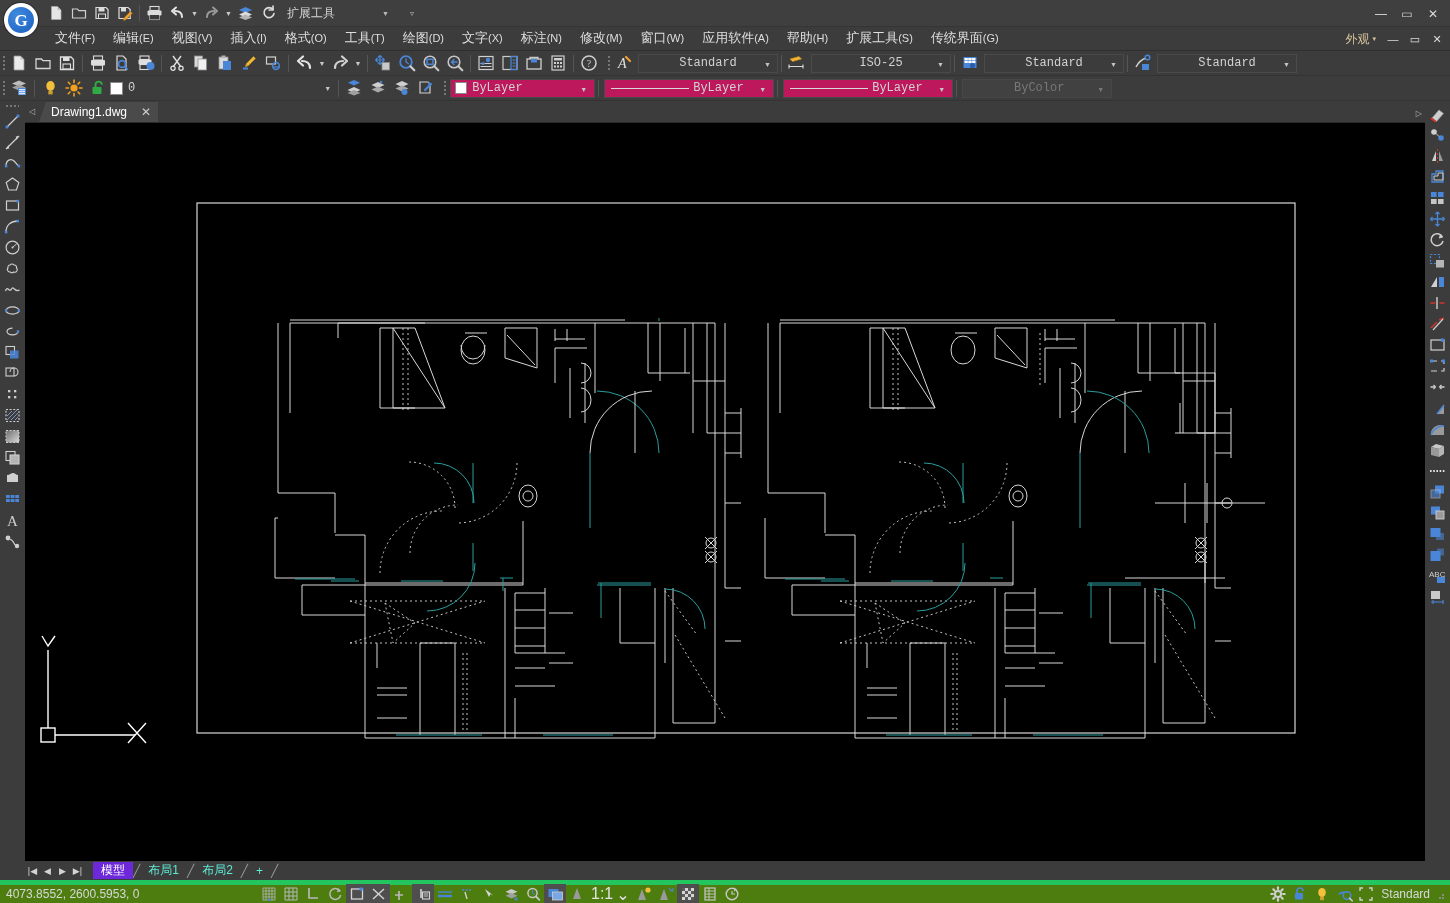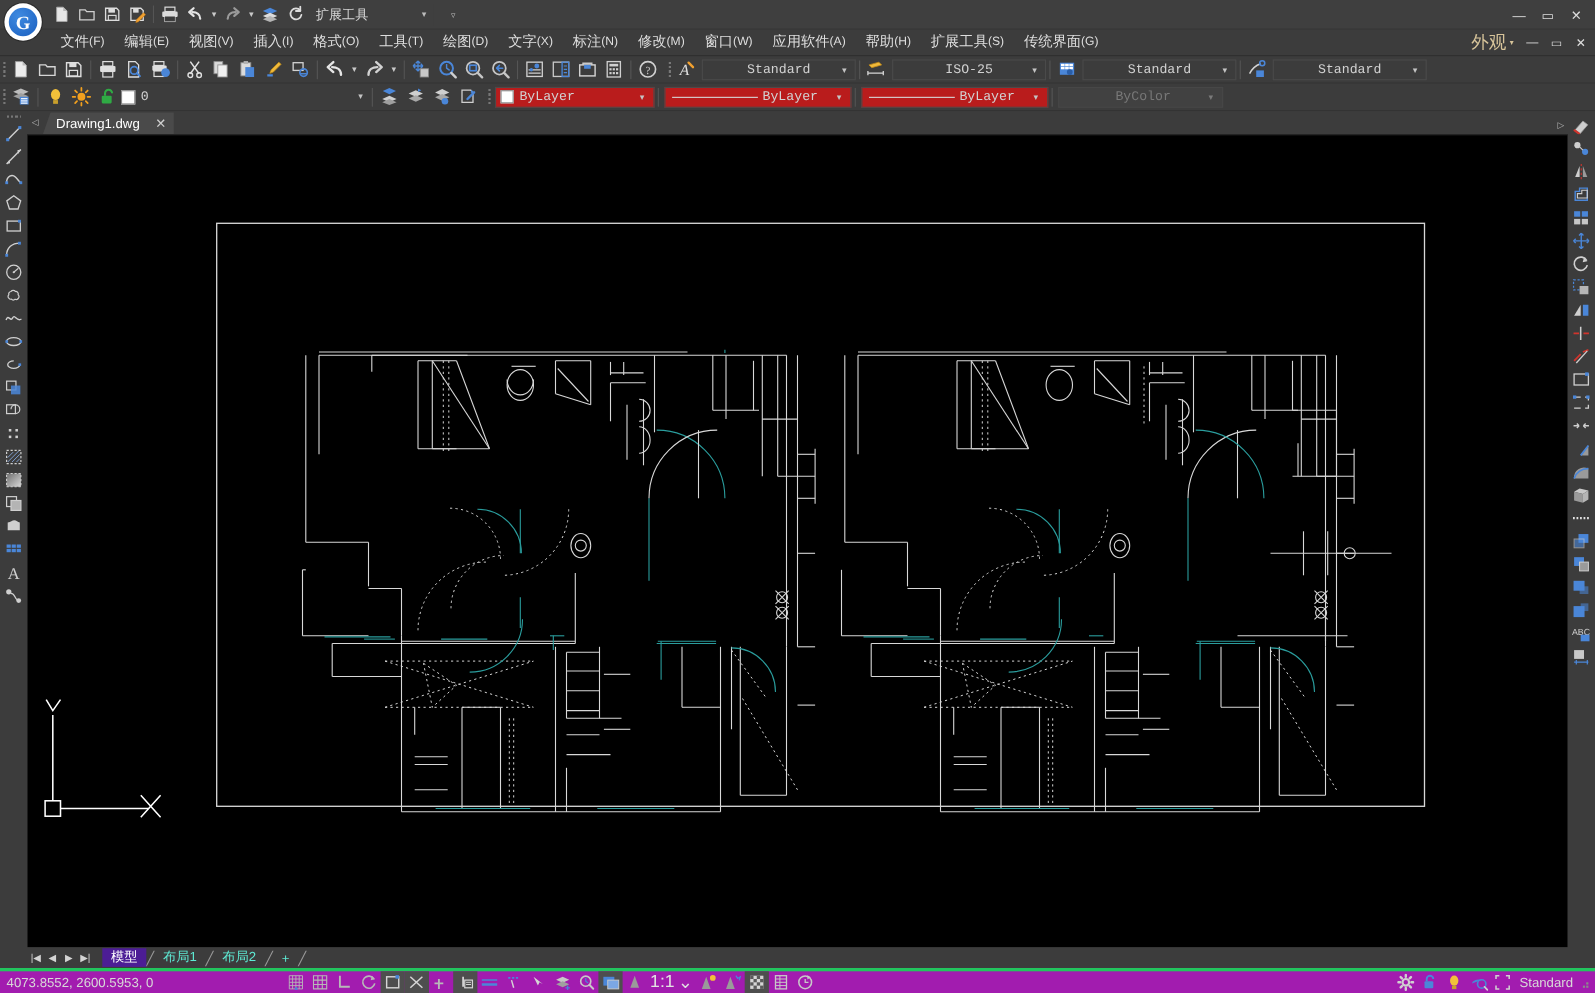--- a/index.html
+++ b/index.html
@@ -54,21 +54,21 @@
     height: 24px; background: #3c3c3c; display: flex; align-items: flex-end;
     flex: 0 0 24px; position: relative; border-bottom: 1px solid #2f2f2f;
   }
   .menubar .mitem {
     color: #dfdfdf; font-size: 13px; padding: 0 9px; height: 24px;
     display: flex; align-items: center; white-space: nowrap;
   }
   .menubar .mitem .mn { font-size: 11px; }
   .menubar .first { margin-left: 46px; }
   .menu-right { position: absolute; right: 2px; top:0; height:24px; display:flex; align-items:center; }
-  .menu-right .appear { color: #d7c49a; font-size: 16px; padding: 0 3px; }
+  .menu-right .appear { color: #d7c49a; font-size: 12px; padding: 0 3px; }
   .menu-right .arw { color:#d7c49a; font-size: 7px; margin-right: 6px; }
   .menu-right .wb { width: 22px; height: 22px; display:flex; align-items:center; justify-content:center; color:#dcdcdc; font-size: 11px;}
 
   
   .tb { background: #3c3c3c; display: flex; align-items: center; height: 25px; flex: 0 0 25px; border-bottom: 1px solid #333; }
   .tb2 { height: 25px; }
   .grip { width: 7px; height: 20px; display:flex; align-items:center; justify-content:center; }
   .grip i { display:block; width:2px; height:15px;
     background: repeating-linear-gradient(to bottom,#777 0 2px,transparent 2px 4px); }
   .tbtn { width: 24px; height: 23px; display: flex; align-items: center; justify-content: center; }
@@ -77,21 +77,21 @@
   .tcaret { width: 12px; height: 23px; display:flex; align-items:center; justify-content:center; color:#c9c9c9; font-size:7px; }
   .stdcombo {
     height: 19px; background: #3c3c3c; border: 1px solid #4a4a4a;
     color: #d2d2d2; font-size: 12px; font-family: "Liberation Mono", monospace;
     display: flex; align-items: center; justify-content: center; position: relative;
   }
   .stdcombo .dn { position:absolute; right:6px; top:6px; font-size:7px; color:#c4c4c4; font-family:"Liberation Sans",sans-serif;}
 
   
   .layercombo {
-    height: 19px; background: #b91c1c; border: 1px solid #4a4a4a;
+    height: 19px; background: #be185d; border: 1px solid #4a4a4a;
     display: flex; align-items: center; position: relative; color:#d2d2d2;
     font-size: 12px; font-family: "Liberation Mono", monospace; padding-left: 4px;
   }
   .layercombo .dn { position:absolute; right:7px; top:6px; font-size:7px; color:#c4c4c4;font-family:"Liberation Sans",sans-serif; }
   .swatch { width: 13px; height: 13px; background: #ffffff; border: 1px solid #888; margin-right: 5px; }
   .lineprev { width: 78px; height: 1px; background: #d8d8d8; margin-right: 4px; margin-left: 6px; }
   .disabledcombo { color:#787878; }
 
   
   .main { flex: 1 1 auto; display: flex; position: relative; min-height: 0; }
@@ -118,25 +118,25 @@
                 border-top: 1px solid #2a2a2a; overflow: hidden;}
   .canvaswrap svg { position:absolute; left:0; top:0; }
 
   
   .layouttabs { height: 19px; background: #3c3c3c; display: flex; align-items: center; flex:0 0 19px; }
   .layouttabs .nav { width: 15px; height: 17px; display:flex;align-items:center;justify-content:center;color:#d4d4d4;font-size:9px;}
   .ltab {
     height: 17px; color:#5eead4; font-size: 12px; display:flex; align-items:center;
     padding: 0 8px; position: relative;
   }
-  .ltab.active { background:#4c1d95; color:#ffffff; }
+  .ltab.active { background:#6d28d9; color:#ffffff; }
 
   
-  .statusbar { height: 23px; background: #a21caf; display: flex; align-items: center;
-               flex: 0 0 23px; position: relative; border-top:3px solid #22c55e; }
+  .statusbar { height: 23px; background: #4d7c0f; display: flex; align-items: center;
+               flex: 0 0 23px; position: relative; border-top:5px solid #22c55e; }
   .coords { color: #d8d8d8; font-size: 12px; margin-left: 6px; }
   .sbicons { position:absolute; left: 258px; display:flex; align-items:center; gap:0; }
   .sbi { width: 22px; height: 21px; display:flex; align-items:center; justify-content:center; }
   .sbi.on { background:#4e4e4e; }
   .scale { color:#e2e2e2; font-size:16px; display:flex; align-items:center; gap:3px; padding:0 3px;}
   .sbright { position:absolute; right: 4px; display:flex; align-items:center; gap:0; }
   .sbright .lbl { color:#d8d8d8; font-size:12px; margin:0 6px 0 4px;}
   .grip2 { width:10px;height:14px; }
 </style>
 </head>

